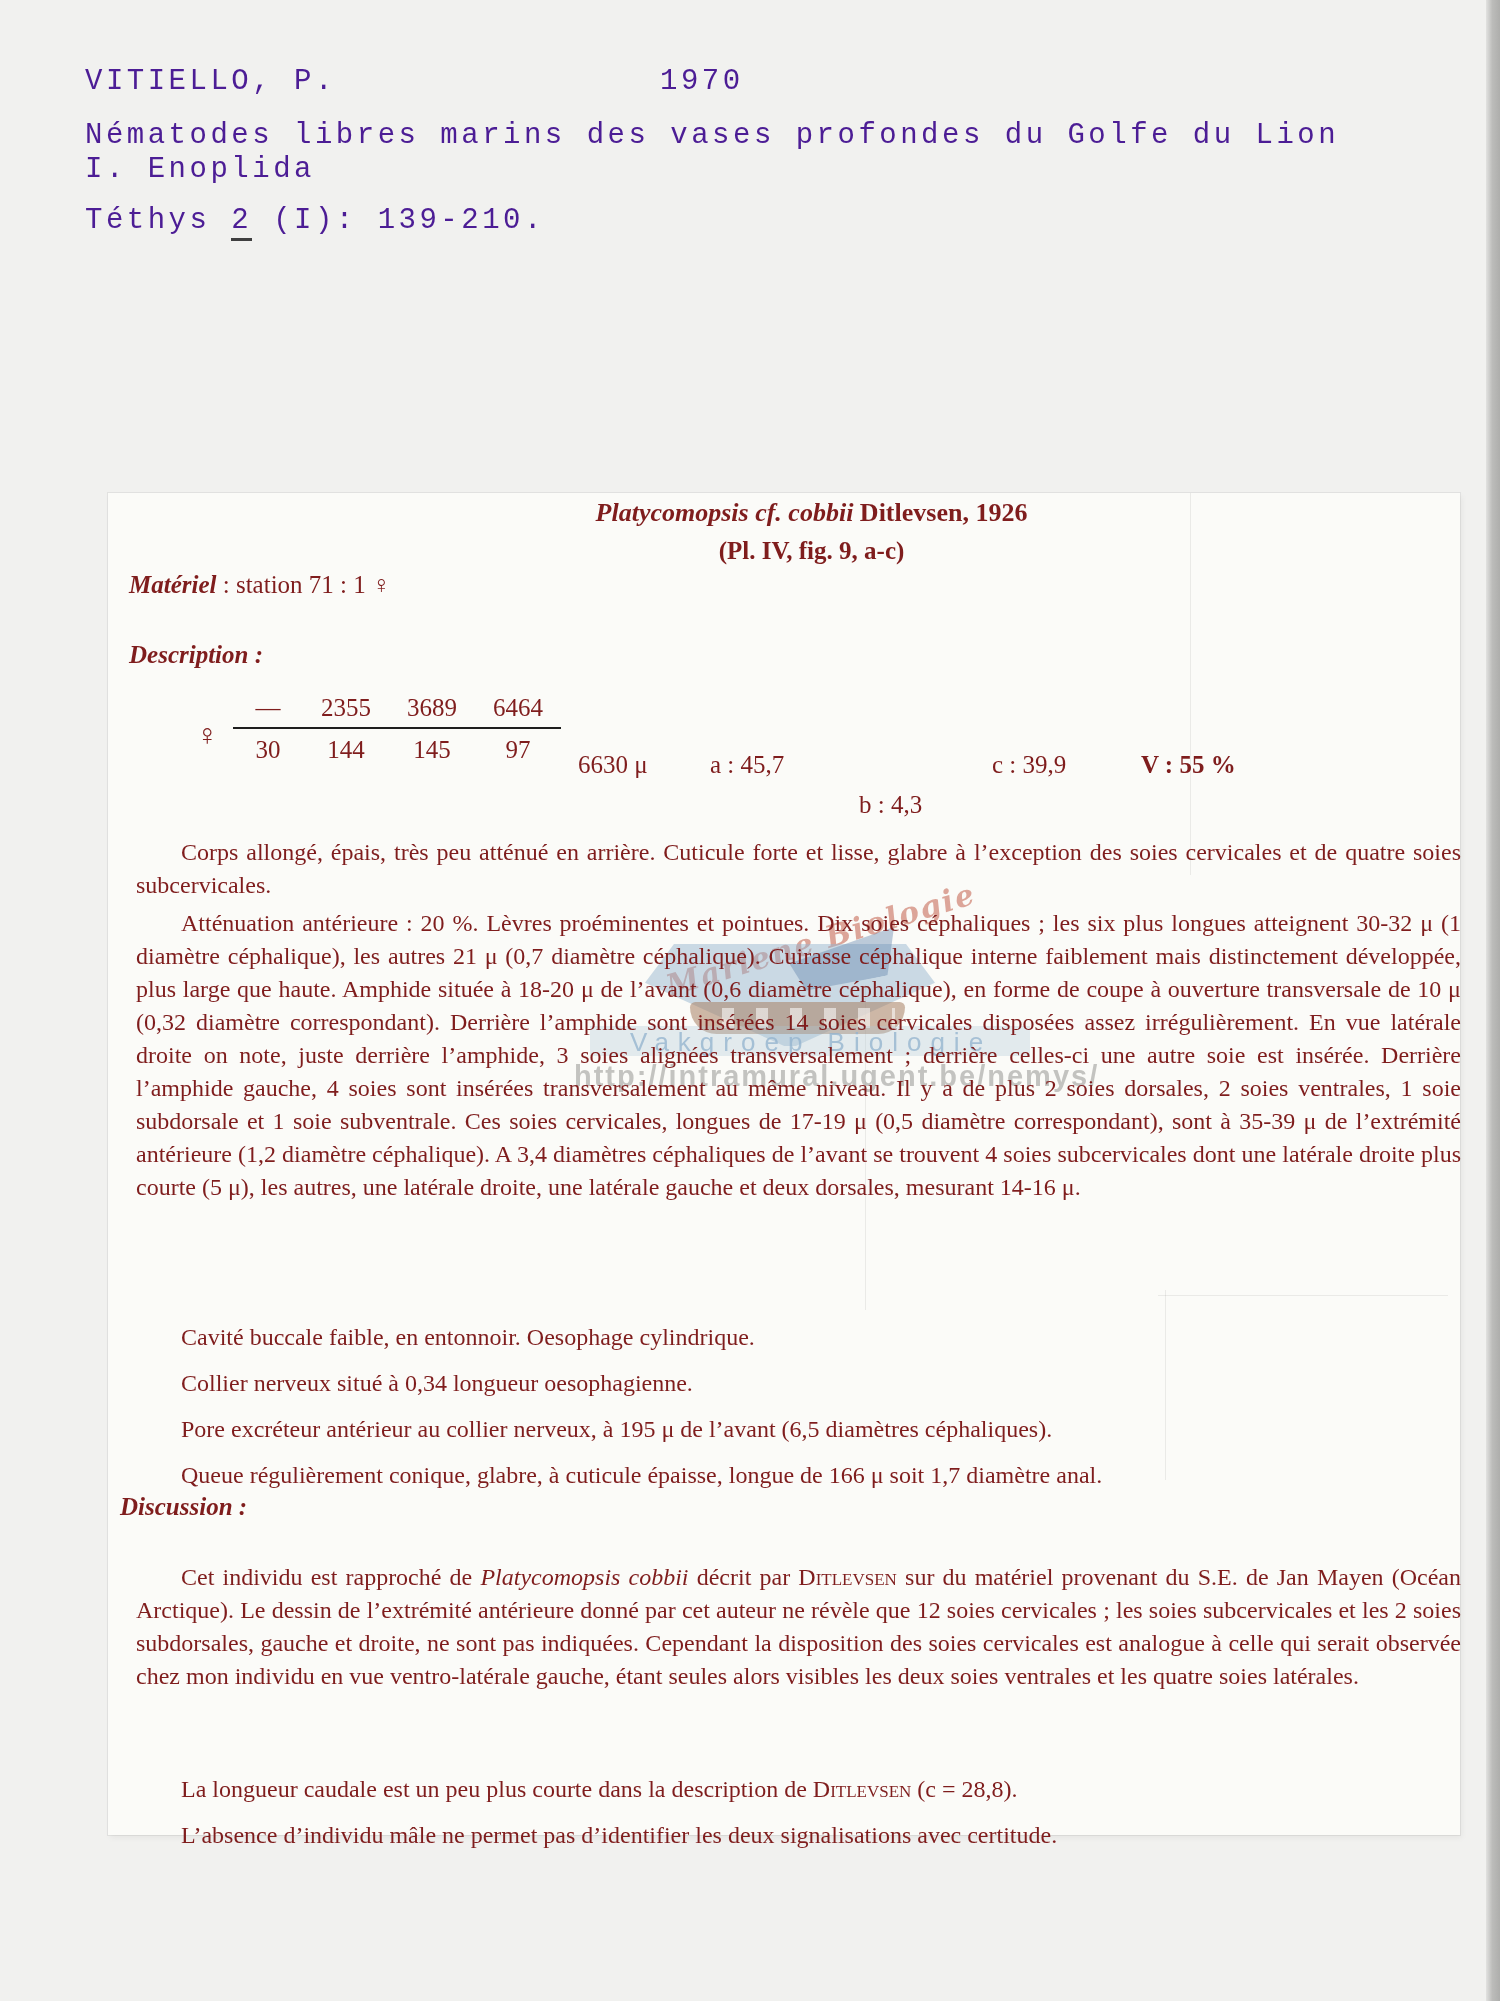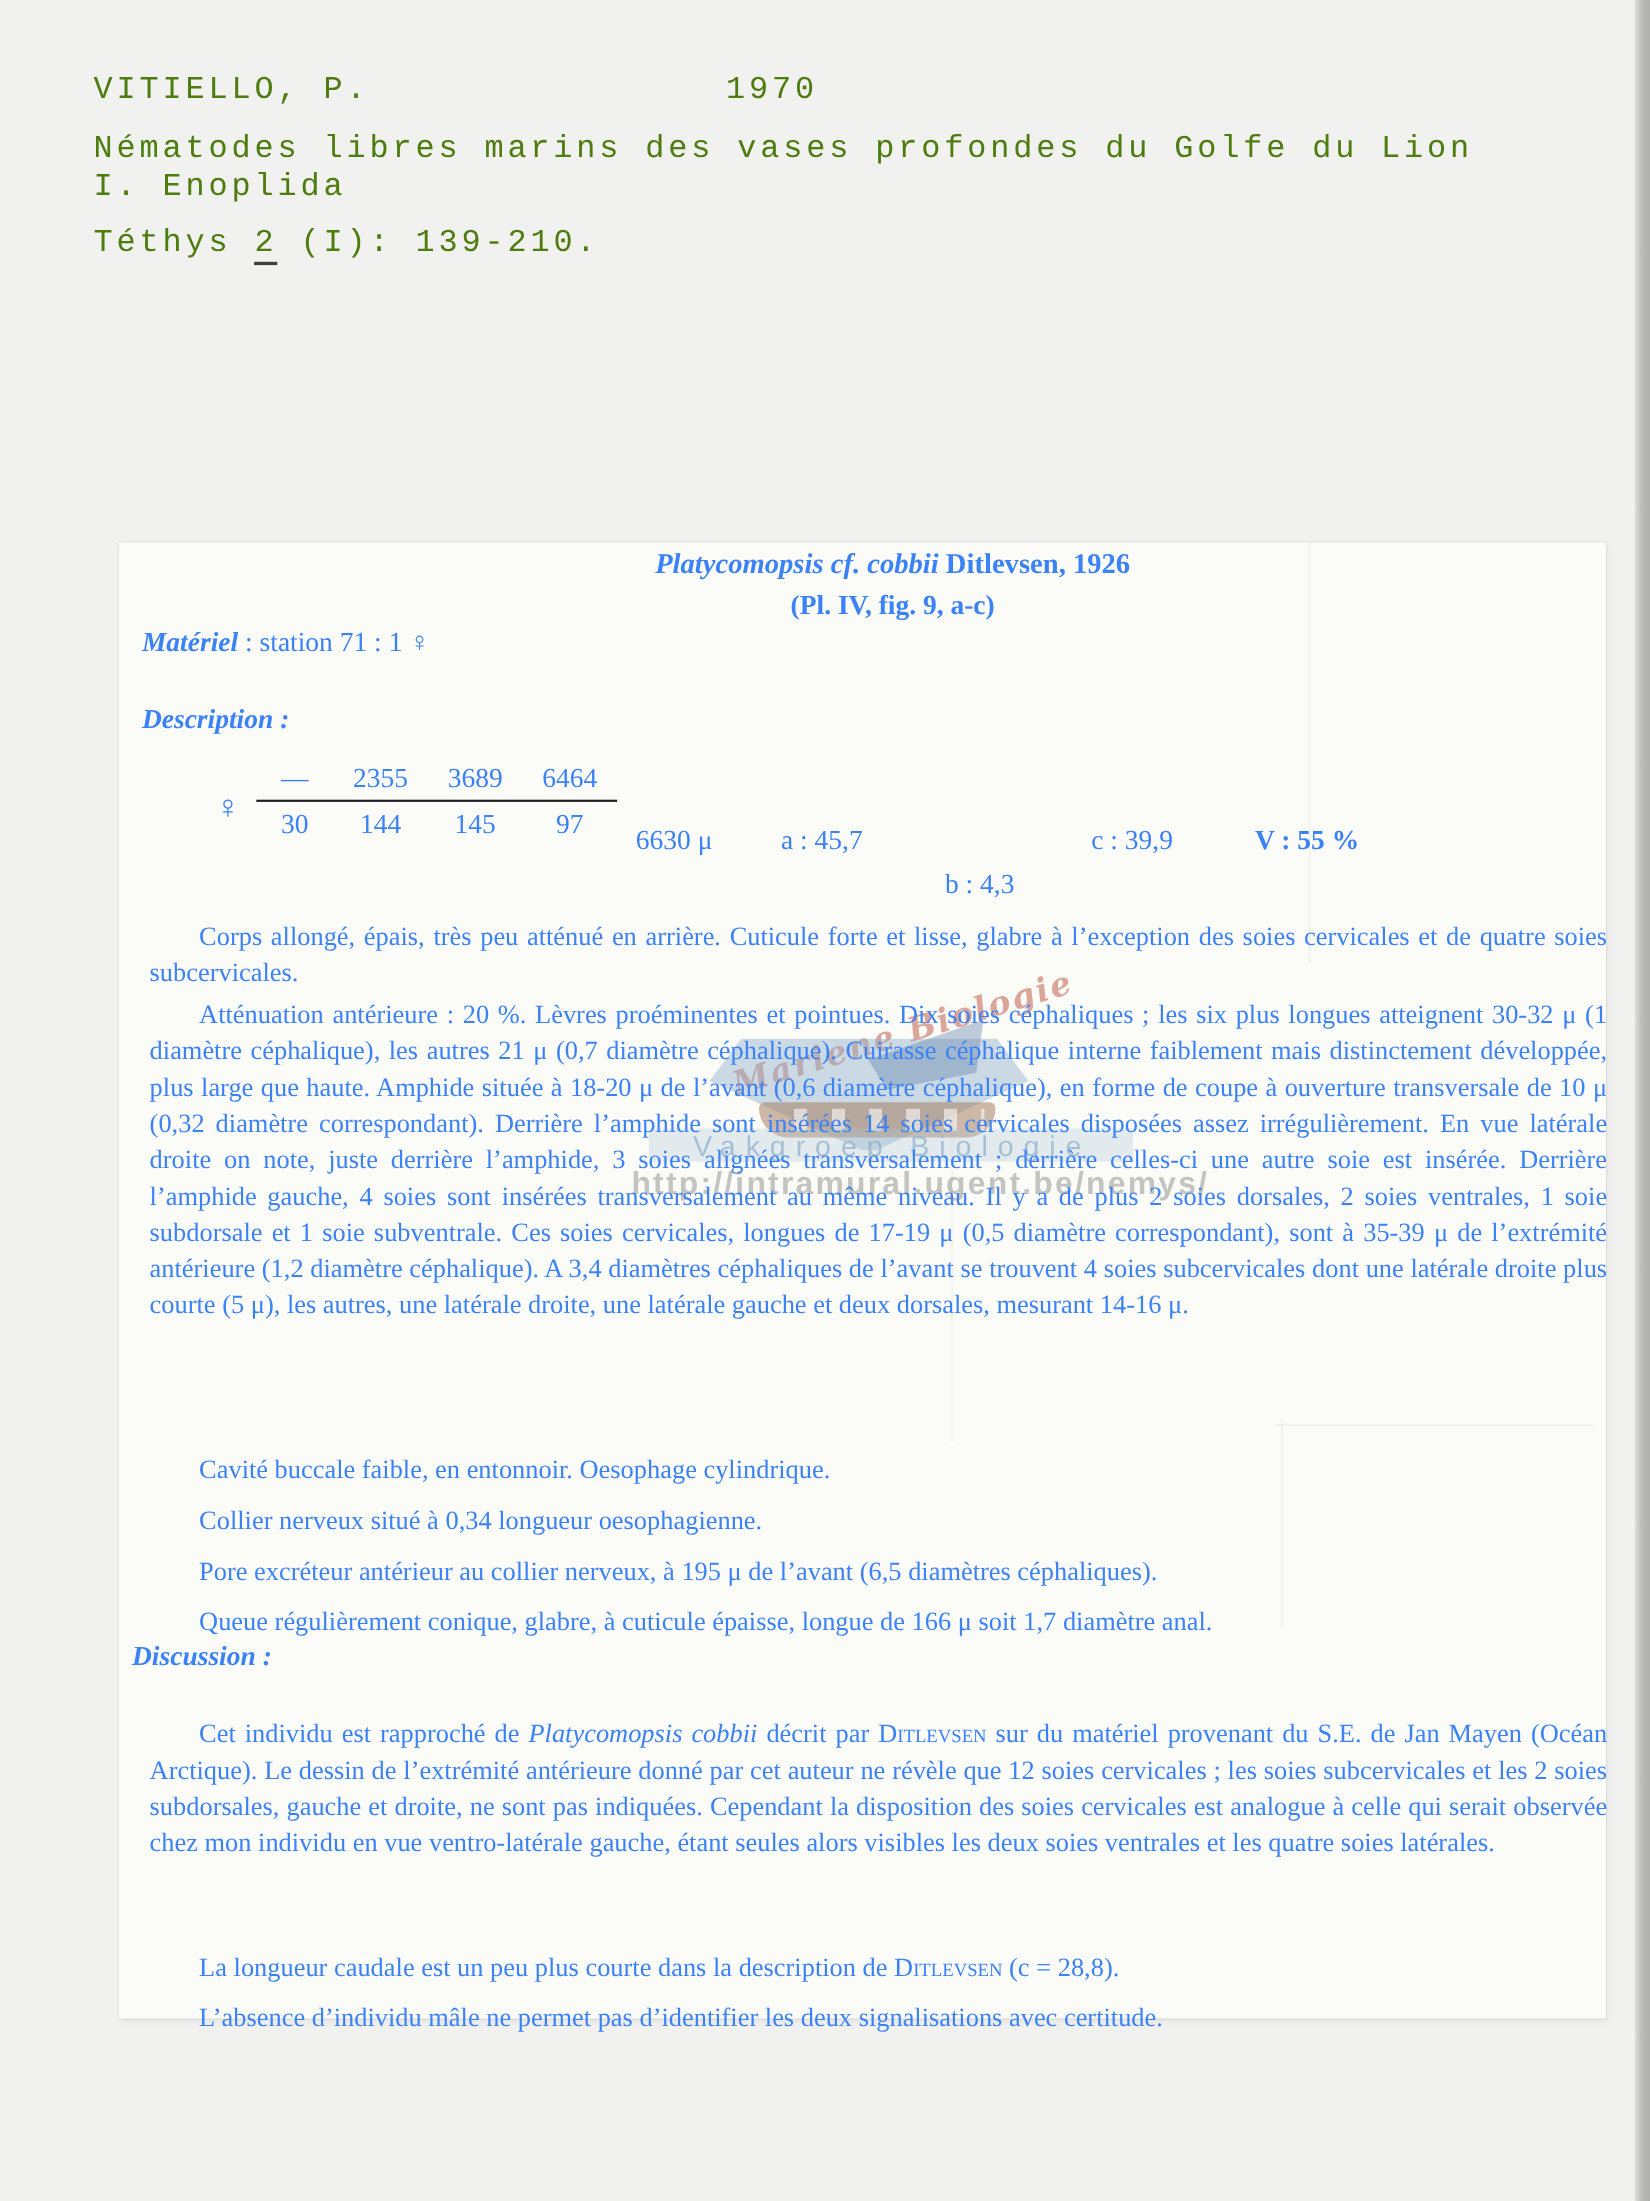--- a/index.html
+++ b/index.html
@@ -13,31 +13,31 @@
   
   .right-edge{
     position:absolute;right:0;top:0;width:14px;height:100%;
     background:linear-gradient(90deg,#e2e2e0 0%,#bcbcba 45%,#aeaeac 100%);
   }
   
   .typed{
     position:absolute;
     font-family:"Liberation Mono","DejaVu Sans Mono",monospace;
     font-size:29px;letter-spacing:3.5px;
-    color:#4d7c0f;white-space:nowrap;line-height:36px;
+    color:#4c1d95;white-space:nowrap;line-height:36px;
   }
   .typed .u{border-bottom:3px solid #3f3f3f;padding-bottom:1px;}
   
   .clipping{
     position:absolute;left:108px;top:493px;width:1352px;height:1342px;
     background:#fbfbf8;
     box-shadow:0 0 0 1px rgba(0,0,0,0.06),2px 3px 6px rgba(0,0,0,0.05);
   }
   .seam{position:absolute;background:rgba(90,90,90,0.10);}
-  .content{position:absolute;inset:0;z-index:2;color:#3b82f6;}
+  .content{position:absolute;inset:0;z-index:2;color:#7f1d1d;}
   .abs{position:absolute;}
   .article-title{
     left:0;top:4px;width:1352px;padding-left:55px;box-sizing:border-box;
     text-align:center;font-size:26px;font-weight:bold;line-height:32px;
   }
   .plate-ref{
     left:0;top:44px;width:1352px;padding-left:55px;box-sizing:border-box;
     text-align:center;font-size:25px;font-weight:bold;
   }
   .label-line{font-size:25px;}

